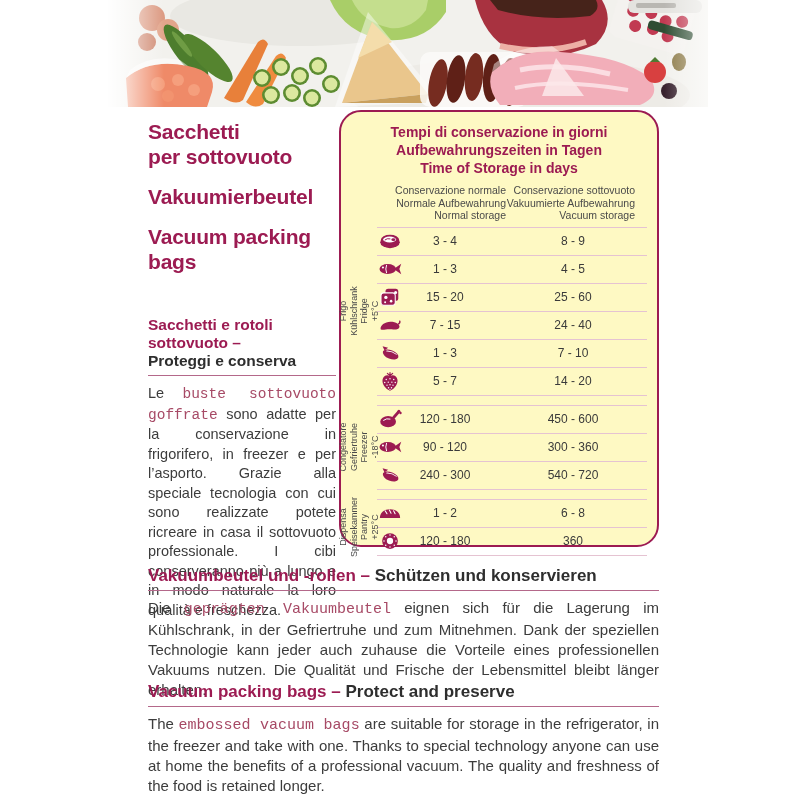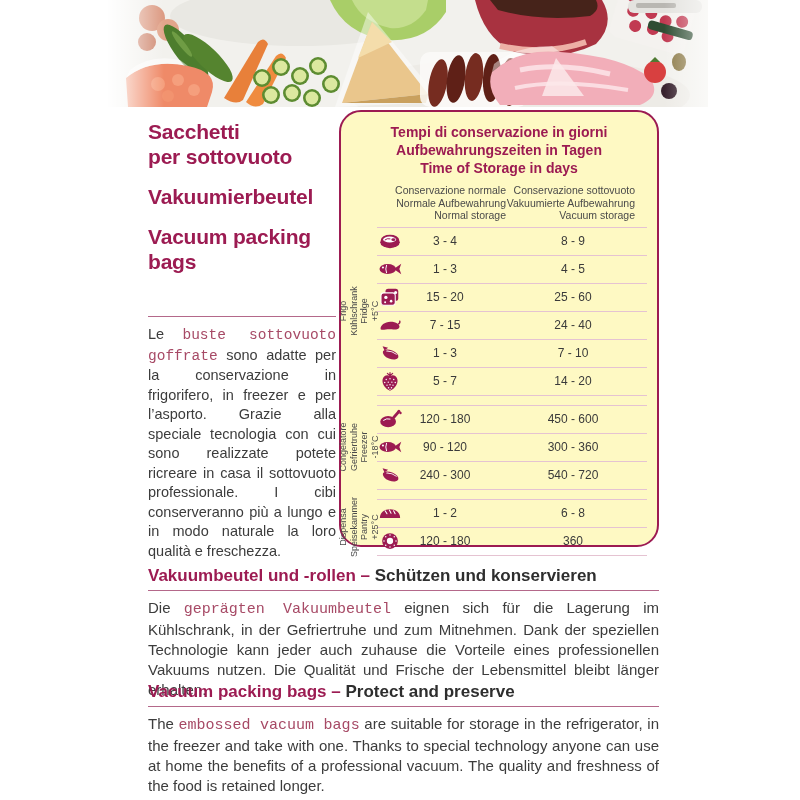--- a/index.html
+++ b/index.html
@@ -269,20 +269,24 @@
   </svg>
 
   <div class="left-col">
     <h1 class="main-title preline">Sacchetti
 per sottovuoto</h1>
     <h1 class="main-title">Vakuumierbeutel</h1>
     <h1 class="main-title">Vacuum
 packing bags</h1>
 
     <div class="intro">
+      <div class="subhead">
+        <span class="sh-accent">Sacchetti e rotoli sottovuoto –</span>
+        <span class="sh-dark">Proteggi e conserva</span>
+      </div>
       <hr class="subhead-rule">
       <p class="body-para"><span>Le </span><span class="accent2">buste sottovuoto goffrate</span><span> sono adatte per la conservazione in frigorifero, in freezer e per l’asporto. Grazie alla speciale tecnologia con cui sono realizzate potete ricreare in casa il sottovuoto professionale. I cibi conserveranno più a lungo e in modo naturale la loro qualità e freschezza.</span></p>
     </div>
   </div>
 
   <div class="table-card">
     <div class="t-title preline">Tempi di conservazione in giorni
 Aufbewahrungszeiten in Tagen
 Time of Storage in days</div>
     <div class="t-colheads">

